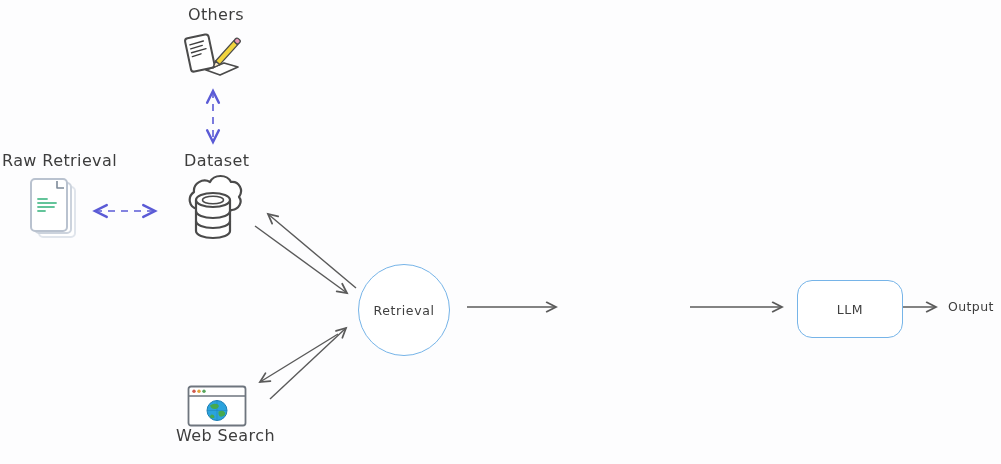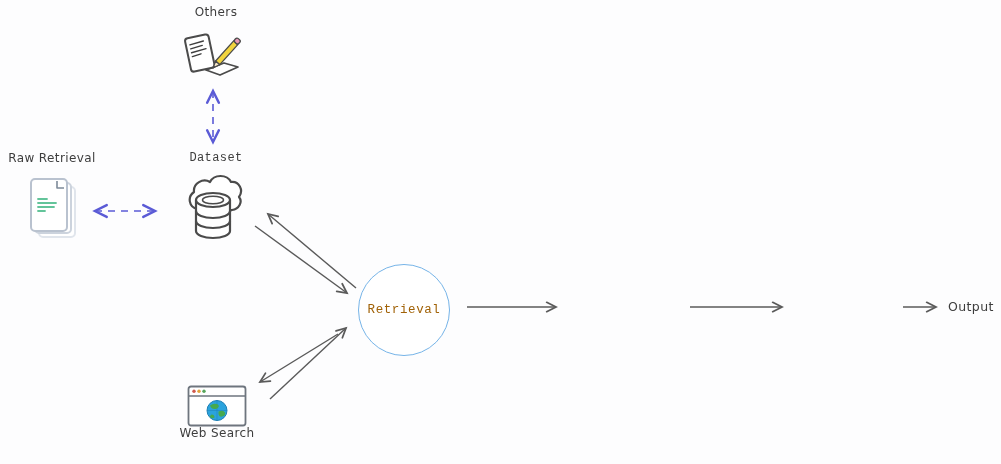--- a/index.html
+++ b/index.html
@@ -3,37 +3,37 @@
 <meta charset="utf-8">
 <style>
   html,body{margin:0;padding:0;background:#fdfdfe;}
   .canvas{
     position:relative;width:1001px;height:464px;background:#fdfdfe;
     font-family:"DejaVu Sans","Liberation Sans",sans-serif;overflow:hidden;
   }
   .edges{position:absolute;left:0;top:0;width:1001px;height:464px;pointer-events:none;}
   .icon{position:absolute;}
   .label{
-    position:absolute;color:#3d3d3d;font-size:12px;letter-spacing:.4px;
+    position:absolute;color:#3d3d3d;font-size:16px;letter-spacing:.4px;
     text-align:center;white-space:nowrap;
   }
   .node-circle{
     position:absolute;left:358px;top:264px;width:90px;height:90px;
     border:1.6px solid #76b4e8;border-radius:50%;background:#fff;
     display:flex;align-items:center;justify-content:center;
   }
   .node-box{
     position:absolute;border:1.6px solid #76b4e8;border-radius:15px;background:#fff;
     display:flex;align-items:center;justify-content:center;
   }
   .node-box.prompt{left:572px;top:278px;width:106px;height:58px;}
   .node-box.llm{left:797px;top:280px;width:104px;height:56px;}
-  .node-label{color:#a16207;font-size:12.5px;letter-spacing:.6px;font-family:Liberation Mono, monospace;}
+  .node-label{color:#404040;font-size:12.5px;letter-spacing:.6px;}
   .lbl-others{left:186px;top:5px;width:60px;}
-  .lbl-dataset{left:184px;top:151px;width:64px;font-family:Liberation Mono, monospace;}
+  .lbl-dataset{left:184px;top:151px;width:64px;}
   .lbl-rawdocs{left:2px;top:151px;width:100px;}
   .lbl-websearch{left:176px;top:426px;width:82px;text-align:center;}
   .lbl-output{left:948px;top:299px;width:56px;text-align:left;font-size:12.5px;}
 </style>
 </head>
 <body>
 
 <div class="canvas">
 
   <svg class="edges" viewBox="0 0 1001 464">
@@ -122,16 +122,19 @@
       <path d="M24.5 29.5 q3 0 3 3 q-3 2 -5 -1 z" fill="#46a94e"></path>
     </g>
   </svg>
   <div class="label lbl-websearch">Web Search</div>
 
   <div class="node-circle">
     <span class="node-label">Retrieval</span>
   </div>
 
 
+  <div class="node-box llm">
+    <span class="node-label">LLM</span>
+  </div>
 
   <div class="label lbl-output">Output</div>
 
 </div>
 
 </body></html>

